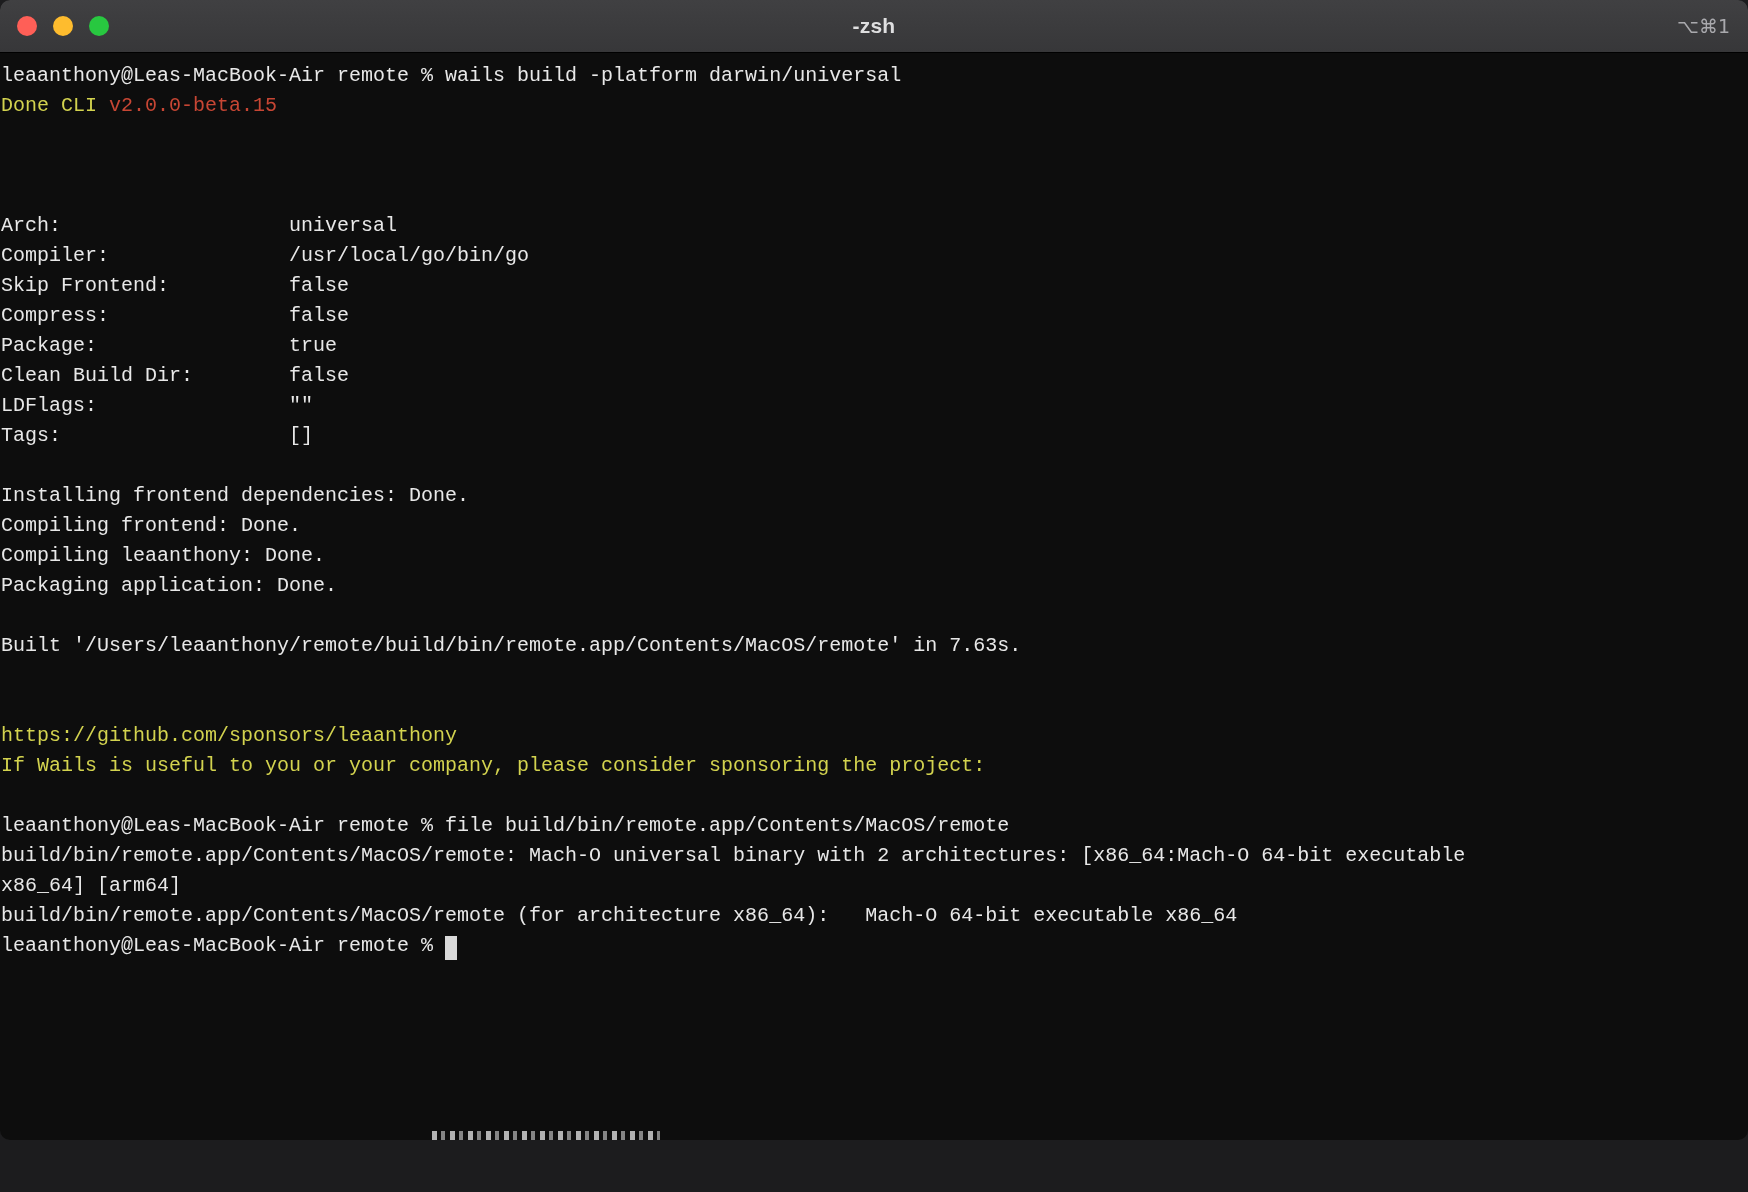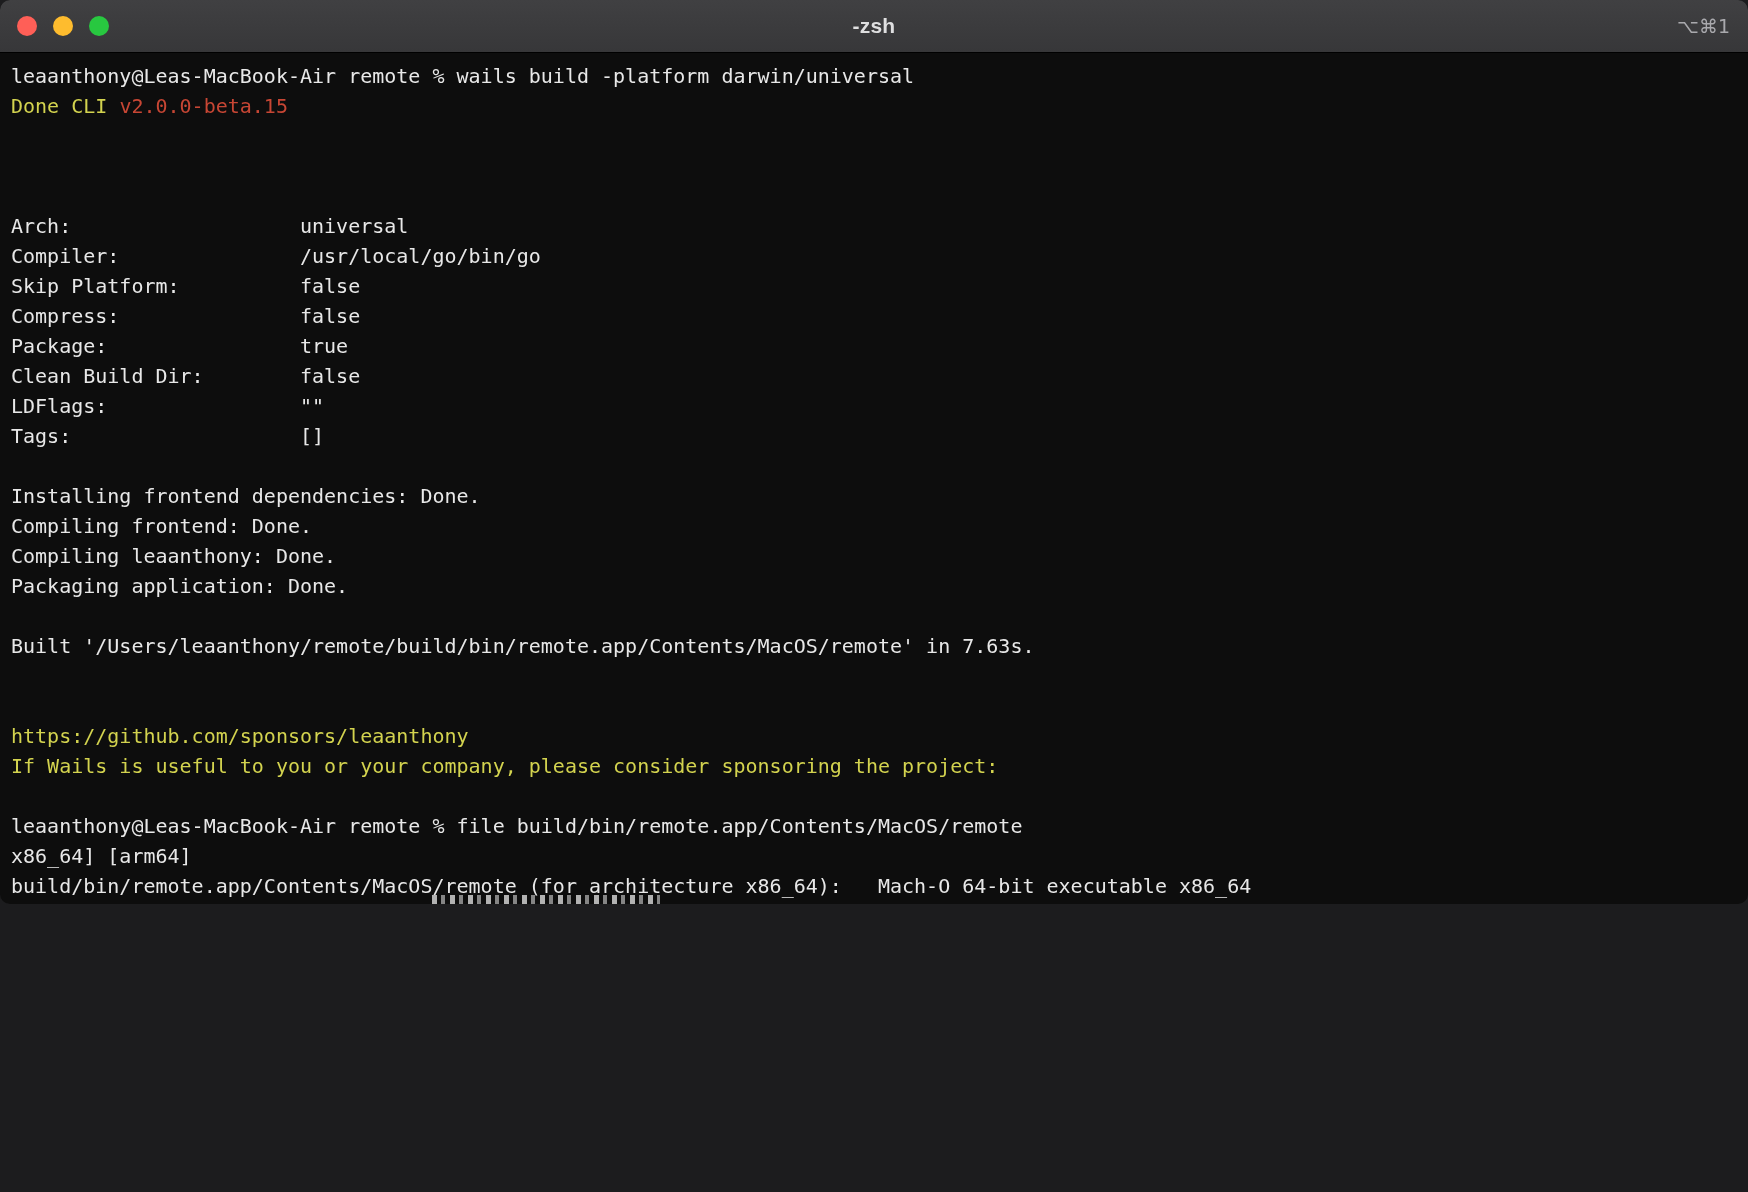--- a/index.html
+++ b/index.html
@@ -6,21 +6,21 @@
     margin: 0;
     padding: 0;
     background: #1c1c1e;
     width: 1748px;
     height: 1192px;
     overflow: hidden;
   }
   .window {
     position: relative;
     width: 1748px;
-    height: 904px;
+    height: 1140px;
     border-radius: 10px;
     overflow: hidden;
     background: var(--term-bg, #0d0d0d);
     font-family: "DejaVu Sans Mono", "Liberation Mono", monospace;
   }
   .titlebar {
     position: relative;
     height: 52px;
     background: linear-gradient(#404042, #373739);
     border-bottom: 1px solid #000;
@@ -60,25 +60,26 @@
     right: 18px;
     top: 0;
     height: 52px;
     display: flex;
     align-items: center;
     font-family: "DejaVu Sans", "Liberation Sans", sans-serif;
     font-size: 19px;
     color: #a9a9ad;
   }
   .screen {
-    padding: 8px 12px 0 11px;
+    padding: 8px 12px 0 1px;
     font-size: 20px;
     line-height: 30px;
     color: var(--term-fg, #e8e8e8);
     cursor: text;
+    font-family: Liberation Mono, monospace;
   }
   .line {
     white-space: pre;
     height: 30px;
   }
   .yellow { color: var(--ansi-yellow, #d3d34f); }
   .red { color: var(--ansi-red, #c74634); }
   .cursor {
     display: inline-block;
     width: 12px;
@@ -113,37 +114,38 @@
     <div class="shortcut">⌥⌘1</div>
   </div>
   <div class="screen">
       <div class="line"><span>leaanthony@Leas-MacBook-Air remote % wails build -platform darwin/universal</span></div>
       <div class="line"><span class="yellow">Done CLI </span><span class="red">v2.0.0-beta.15</span></div>
       <div class="line">&nbsp;</div>
       <div class="line">&nbsp;</div>
       <div class="line">&nbsp;</div>
       <div class="line"><span>Arch:                   universal</span></div>
       <div class="line"><span>Compiler:               /usr/local/go/bin/go</span></div>
-      <div class="line"><span>Skip Platform:          false</span></div>
+      <div class="line"><span>Skip Frontend:          false</span></div>
       <div class="line"><span>Compress:               false</span></div>
       <div class="line"><span>Package:                true</span></div>
       <div class="line"><span>Clean Build Dir:        false</span></div>
       <div class="line"><span>LDFlags:                ""</span></div>
       <div class="line"><span>Tags:                   []</span></div>
       <div class="line">&nbsp;</div>
       <div class="line"><span>Installing frontend dependencies: Done.</span></div>
       <div class="line"><span>Compiling frontend: Done.</span></div>
       <div class="line"><span>Compiling leaanthony: Done.</span></div>
       <div class="line"><span>Packaging application: Done.</span></div>
       <div class="line">&nbsp;</div>
       <div class="line"><span>Built '/Users/leaanthony/remote/build/bin/remote.app/Contents/MacOS/remote' in 7.63s.</span></div>
       <div class="line">&nbsp;</div>
       <div class="line">&nbsp;</div>
       <div class="line"><span class="yellow">https://github.com/sponsors/leaanthony</span></div>
       <div class="line"><span class="yellow">If Wails is useful to you or your company, please consider sponsoring the project:</span></div>
       <div class="line">&nbsp;</div>
       <div class="line"><span>leaanthony@Leas-MacBook-Air remote % file build/bin/remote.app/Contents/MacOS/remote</span></div>
+      <div class="line"><span>build/bin/remote.app/Contents/MacOS/remote: Mach-O universal binary with 2 architectures: [x86_64:Mach-O 64-bit executable</span></div>
       <div class="line"><span>x86_64] [arm64]</span></div>
       <div class="line"><span>build/bin/remote.app/Contents/MacOS/remote (for architecture x86_64):   Mach-O 64-bit executable x86_64</span></div>
       <div class="line"><span>leaanthony@Leas-MacBook-Air remote % </span><span class="cursor">&nbsp;</span></div>
     </div>
   <div class="bottom-artifact"></div>
 </div>
 
 </body></html>

